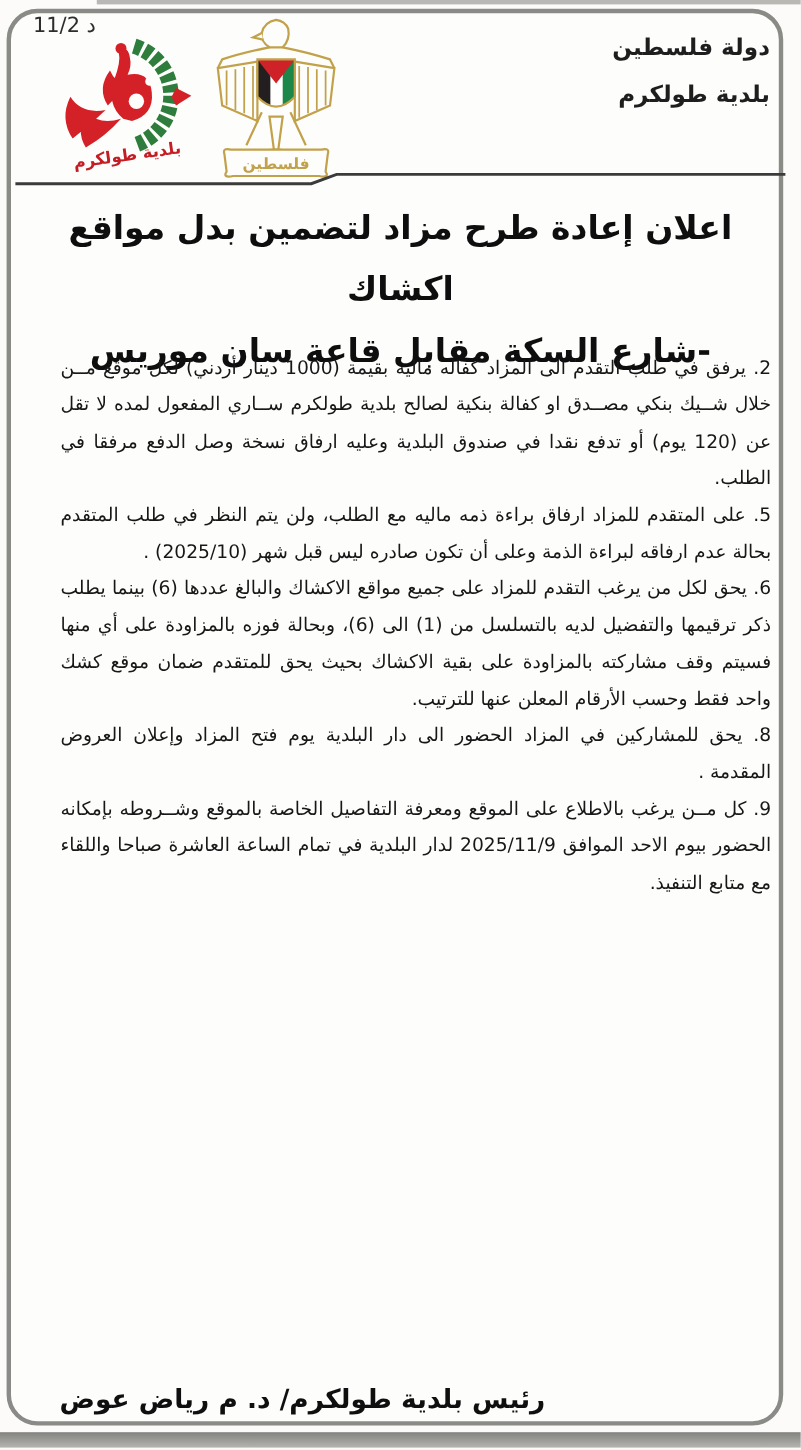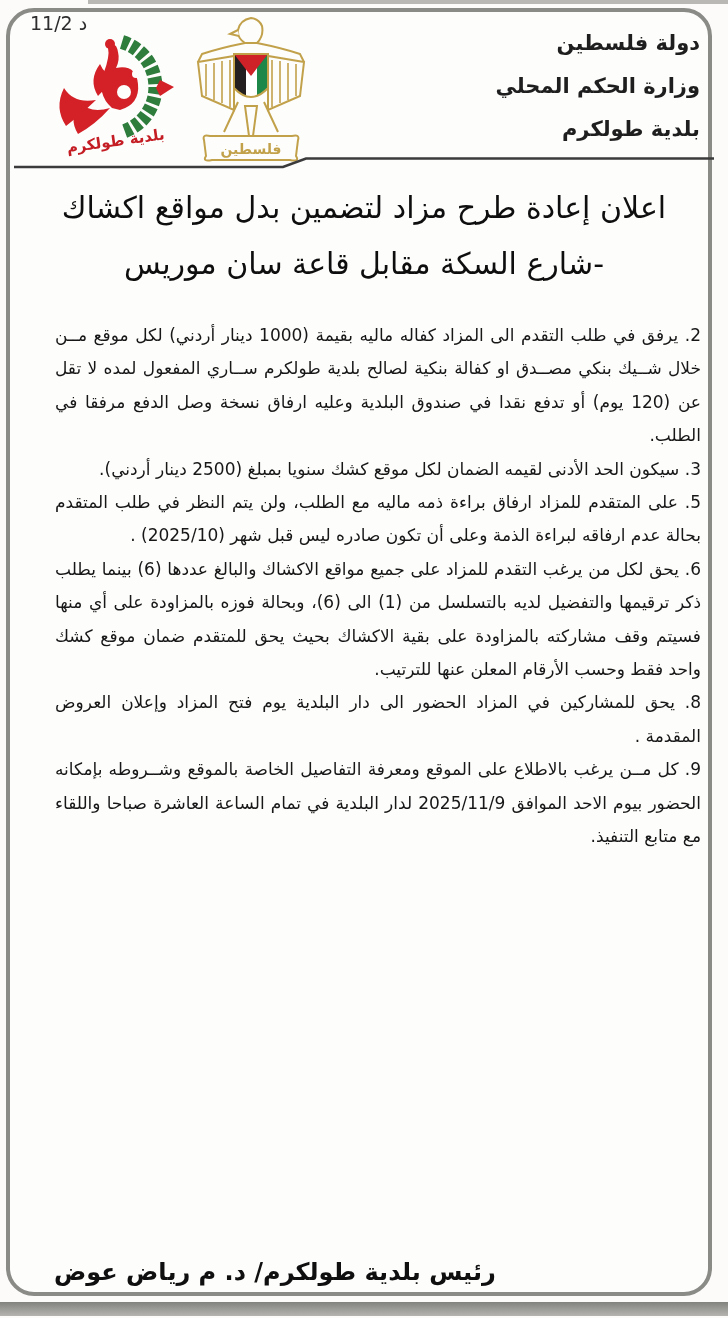--- a/index.html
+++ b/index.html
@@ -19,21 +19,21 @@
     background:linear-gradient(#82827f,#b5b4b1);}
   .corner-note{position:absolute;top:12px;left:30px;font-size:19px;color:#2d2d2d;
     direction:rtl;letter-spacing:.5px;}
   .hdr-text{position:absolute;top:22px;right:28px;text-align:right;direction:rtl;
     font-size:21px;line-height:43px;font-weight:600;color:#1e1e1e;margin-left:28px;}
   .logo-tulkarm{position:absolute;left:52px;top:30px;}
   .logo-eagle{position:absolute;left:190px;top:10px;}
   .divider-svg{position:absolute;left:0;top:0;pointer-events:none;}
   .title{
     position:absolute;top:180px;left:12px;right:12px;text-align:center;direction:rtl;
-    font-weight:normal;font-size:30px;line-height:56px;color:#0e0e0e;
+    font-weight:bold;font-size:30px;line-height:56px;color:#0e0e0e;
   }
   .body-text{
     position:absolute;top:319px;right:27px;width:646px;max-height:940px;overflow:hidden;
     direction:rtl;text-align:justify;text-justify:inter-word;
     font-size:17px;line-height:33.4px;color:#171717;
   }
   .body-text p{margin:0;}
   .signature{
     position:absolute;left:54px;top:1258px;direction:rtl;
     font-weight:bold;font-size:24px;color:#0f0f0f;
@@ -101,35 +101,33 @@
   </g>
 
   <g>
     <path d="M14,130 Q12,124 20,126 L102,126 Q110,124 108,130 L106,146 Q110,152 100,150 L22,150 Q12,152 16,146 Z" fill="#fdfdfc" stroke="#c2a14b" stroke-width="2"></path>
     <text x="61" y="144" text-anchor="middle" font-size="14" font-weight="bold" fill="#c2a14b" direction="rtl">فلسطين</text>
   </g>
 </svg>
 
 <div class="hdr-text">
   <div>دولة فلسطين</div>
-  <div>وزارة الحكم المحلي</div>
   <div>بلدية طولكرم</div>
 </div>
 
 <svg class="divider-svg" width="728" height="180" viewBox="0 0 728 180">
   <path d="M14,167 L283,167 L306,158.5 L714,158.5" fill="none" stroke="#3b3b3b" stroke-width="2.6"></path>
 </svg>
 
 <div class="title">
   <div>اعلان إعادة طرح مزاد لتضمين بدل مواقع اكشاك</div>
   <div>-شارع السكة مقابل قاعة سان موريس</div>
 </div>
 
 <div class="body-text">
   <p class="term">2. يرفق في طلب التقدم الى المزاد كفاله ماليه بقيمة (1000 دينار أردني) لكل موقع مــن خلال شــيك بنكي مصــدق او كفالة بنكية لصالح بلدية طولكرم ســاري المفعول لمده لا تقل عن (120 يوم) أو تدفع نقدا في صندوق البلدية وعليه ارفاق نسخة وصل الدفع مرفقا في الطلب.</p>
-  <p class="term">3. سيكون الحد الأدنى لقيمه الضمان لكل موقع كشك سنويا بمبلغ (2500 دينار أردني).</p>
   <p class="term">5. على المتقدم للمزاد ارفاق براءة ذمه ماليه مع الطلب، ولن يتم النظر في طلب المتقدم بحالة عدم ارفاقه لبراءة الذمة وعلى أن تكون صادره ليس قبل شهر (2025/10) .</p>
   <p class="term">6. يحق لكل من يرغب التقدم للمزاد على جميع مواقع الاكشاك والبالغ عددها (6) بينما يطلب ذكر ترقيمها والتفضيل لديه بالتسلسل من (1) الى (6)، وبحالة فوزه بالمزاودة على أي منها فسيتم وقف مشاركته بالمزاودة على بقية الاكشاك بحيث يحق للمتقدم ضمان موقع كشك واحد فقط وحسب الأرقام المعلن عنها للترتيب.</p>
   <p class="term">8. يحق للمشاركين في المزاد الحضور الى دار البلدية يوم فتح المزاد وإعلان العروض المقدمة .</p>
   <p class="term">9. كل مــن يرغب بالاطلاع على الموقع ومعرفة التفاصيل الخاصة بالموقع وشــروطه بإمكانه الحضور بيوم الاحد الموافق 2025/11/9 لدار البلدية في تمام الساعة العاشرة صباحا واللقاء مع متابع التنفيذ.</p>
 </div>
 
 <div class="signature">رئيس بلدية طولكرم/ د. م رياض عوض</div>
 
 </body></html>

